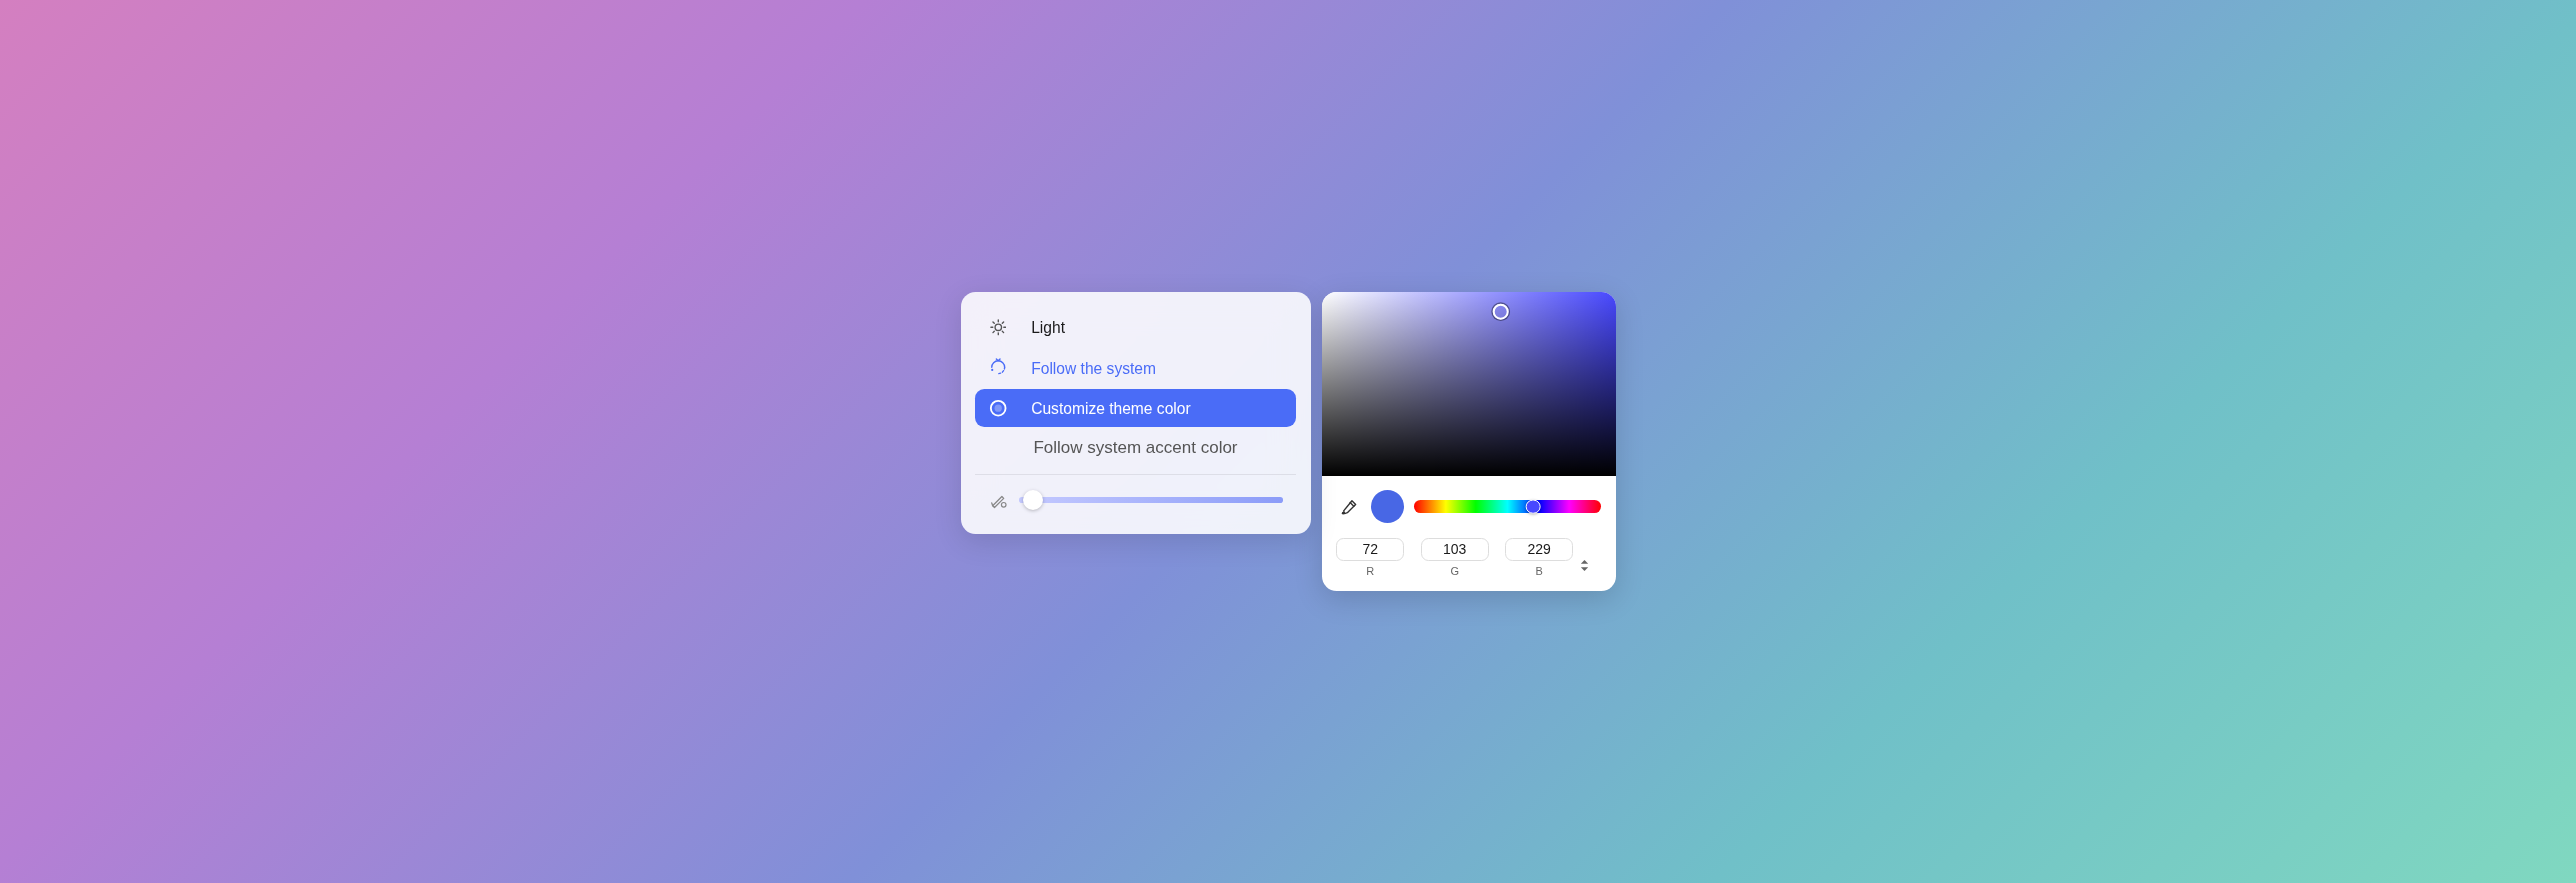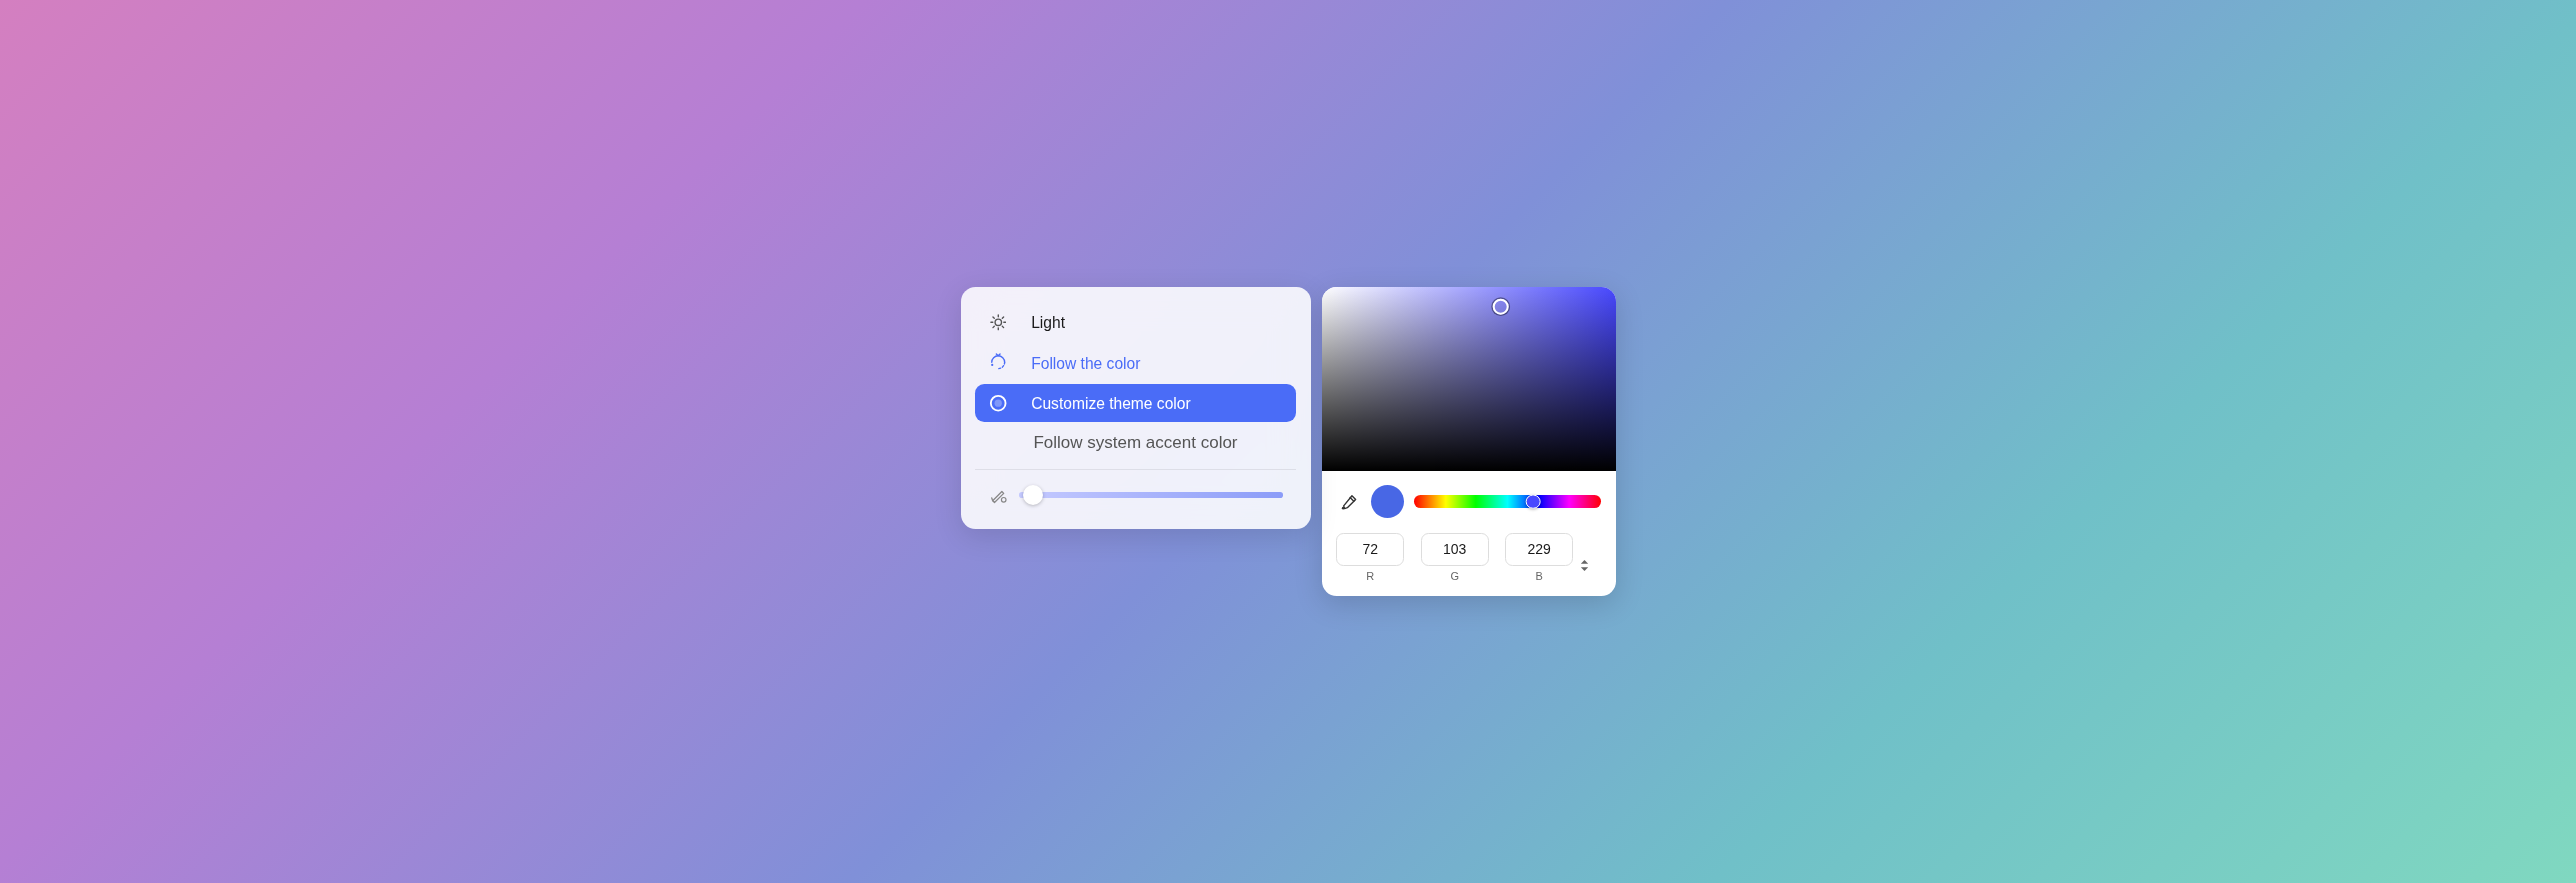--- a/index.html
+++ b/index.html
@@ -224,21 +224,21 @@
 
     .rgb-input-group {
       display: flex;
       flex-direction: column;
       align-items: center;
       gap: 3.7px;
     }
 
     .rgb-input {
       width: 68px;
-      height: 33px;
+      height: 23px;
       border: 1.4px solid #ddd;
       border-radius: 7.4px;
       text-align: center;
       font-size: 14px;
       font-weight: 400;
       color: #1a1a1a;
       outline: none;
     }
 
     .rgb-label {
@@ -290,21 +290,21 @@
 
     <div class="menu-item system">
       <div class="menu-icon">
         <svg width="18.4" height="18.4" viewBox="0 0 20 20" fill="none">
           <path d="M3 10a7 7 0 1 1 14 0" stroke="#4A6CF7" stroke-width="1.5" stroke-linecap="round"></path>
           <path d="M17 10a7 7 0 0 1-7 7" stroke="#4A6CF7" stroke-width="1.5" stroke-linecap="round" stroke-dasharray="2 2"></path>
           <path d="M10 3 L12 1 M10 3 L8 1" stroke="#4A6CF7" stroke-width="1.5" stroke-linecap="round" stroke-linejoin="round"></path>
           <circle cx="3.5" cy="13" r="1.2" fill="#4A6CF7"></circle>
         </svg>
       </div>
-      <span class="menu-label">Follow the color</span>
+      <span class="menu-label">Follow the system</span>
     </div>
 
     <div class="menu-item active">
       <div class="menu-icon">
         <svg width="18.4" height="18.4" viewBox="0 0 20 20" fill="none">
           <circle cx="10" cy="10" r="8" stroke="white" stroke-width="2"></circle>
           <circle cx="10" cy="10" r="4" fill="white" fill-opacity="0.3"></circle>
         </svg>
       </div>
       <span class="menu-label">Customize theme color</span>

